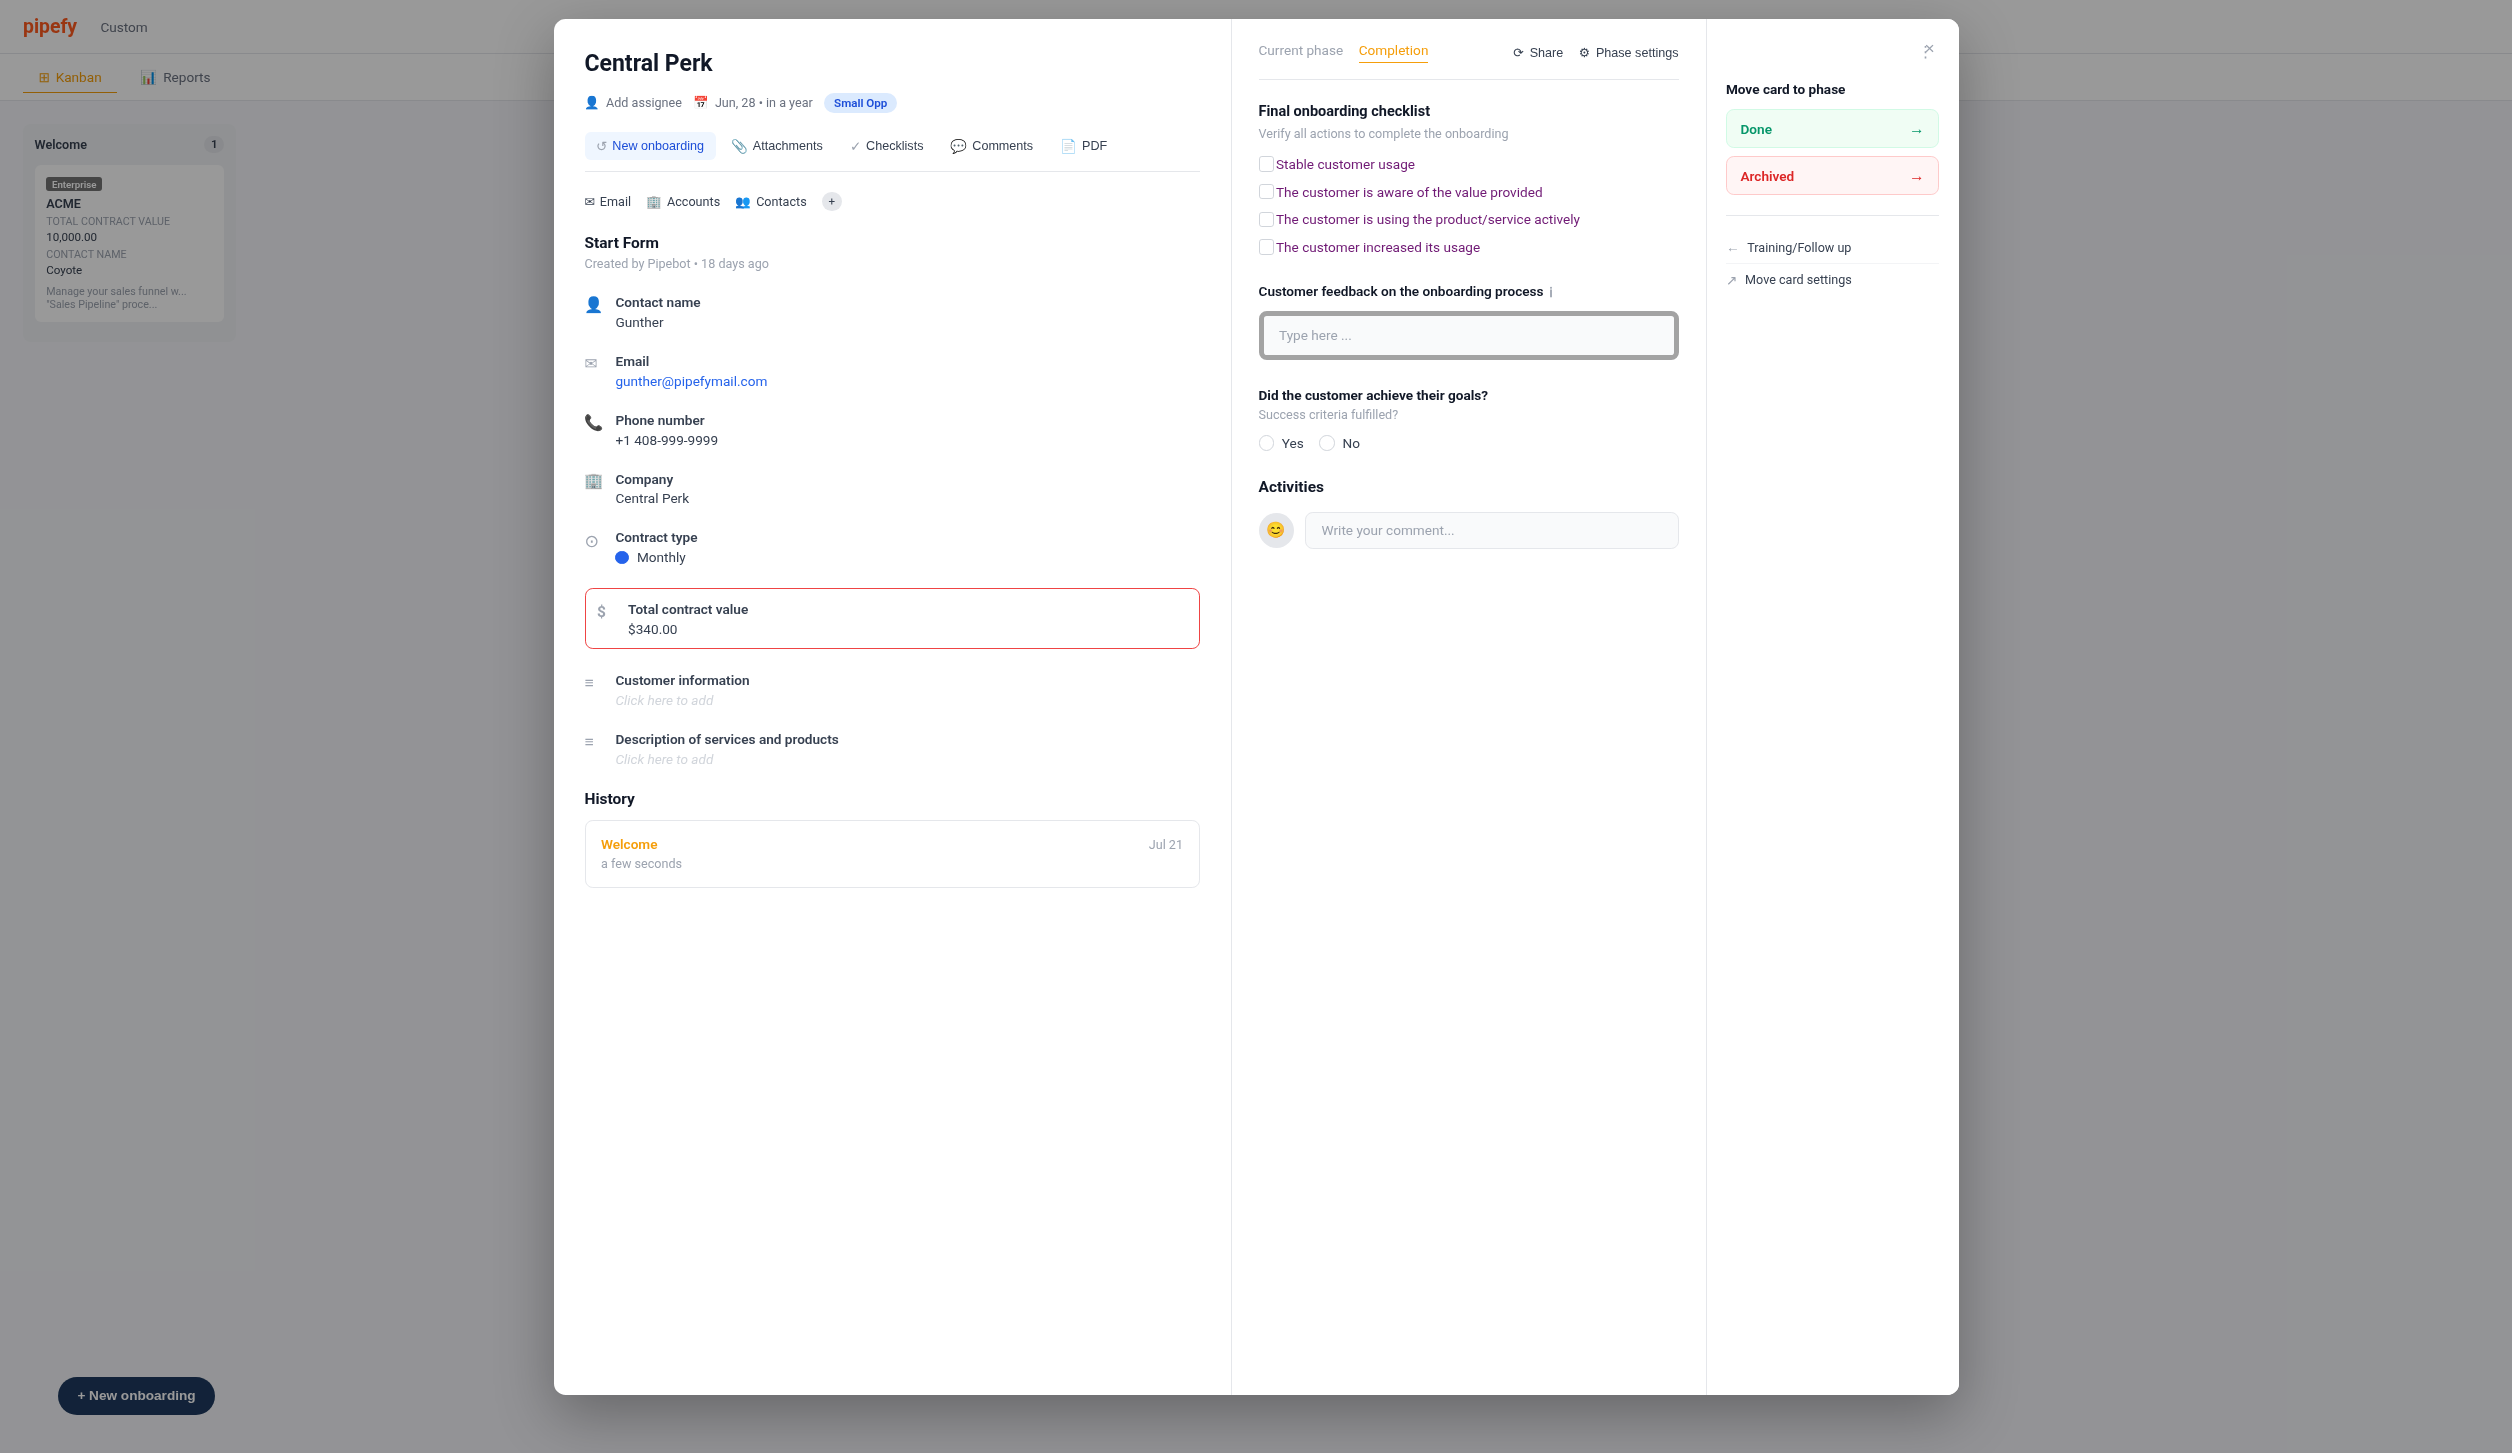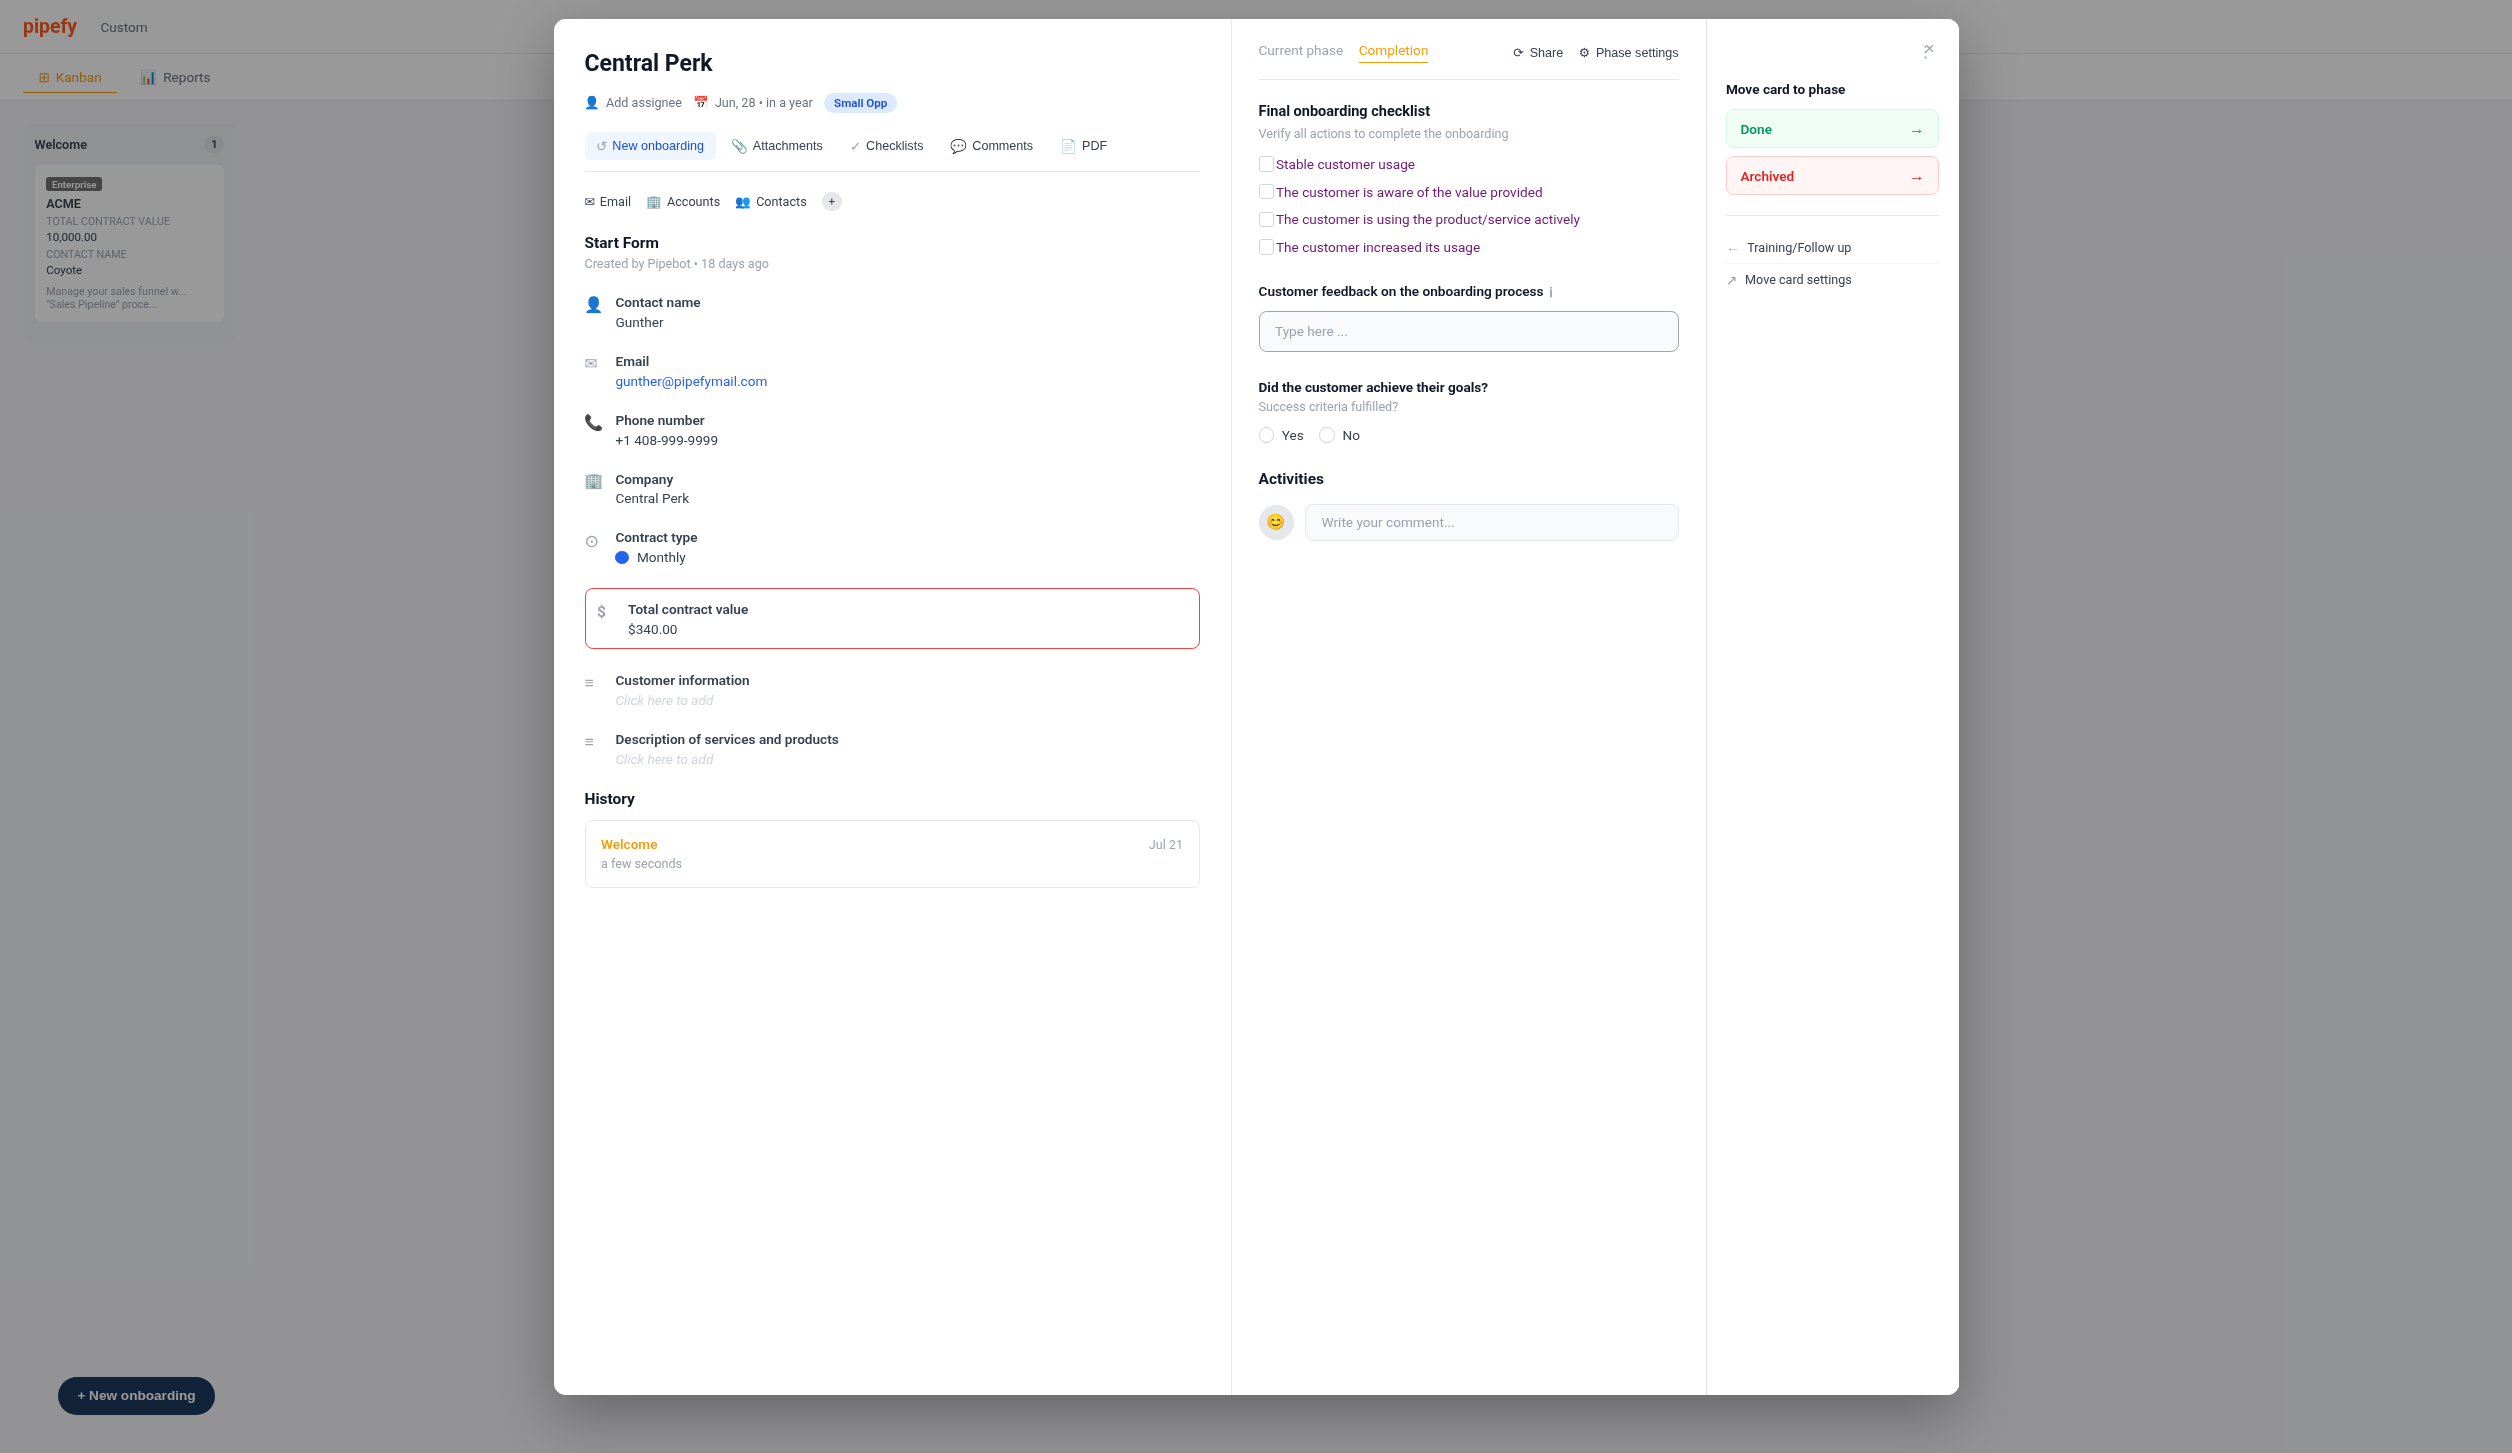--- a/index.html
+++ b/index.html
@@ -427,21 +427,21 @@
       color: #111827;
       margin-bottom: 9.7px;
       display: flex;
       align-items: center;
       gap: 5.8px;
     }
 
     .feedback-input {
       width: 100%;
       padding: 11.6px 15.5px;
-      border: 1px solid #a3a3a3;
+      border: 5px solid #a3a3a3;
       border-radius: 7.8px;
       font-size: 13.6px;
       color: #9ca3af;
       background: #f9fafb;
     }
 
     .goals-section {
       margin-bottom: 27px;
     }
 

